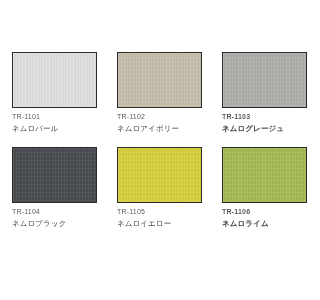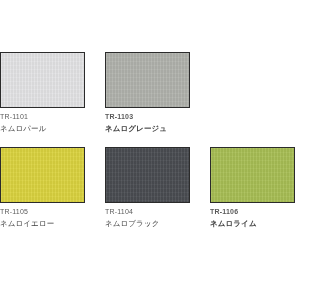--- a/index.html
+++ b/index.html
@@ -14,21 +14,21 @@
     overflow: hidden;
   }
 
   #swatch-grid {
     position: absolute;
     left: 0;
     top: 0;
     width: 300px;
     height: 296px;
     box-sizing: border-box;
-    padding: 52px 0 0 0;
+    padding: 52px 0 0 12px;
   }
 
   .swatch-row {
     display: flex;
     flex-direction: row;
     align-items: flex-start;
   }
   .swatch-row.row-bottom {
     margin-top: 14px;
   }
@@ -115,55 +115,65 @@
       <div class="swatch-chip" style="border-color: rgb(43, 43, 43);">
         <div class="chip-fill" style="background-color: rgb(228, 228, 230);"></div>
         <div class="chip-texture"></div>
       </div>
       <div class="swatch-caption">
         <div class="swatch-code" style="color: rgb(90, 90, 90);">TR-1101</div>
         <div class="swatch-name" style="color: rgb(62, 62, 62);">ネムロパール</div>
       </div>
     </div>
 
+    <div class="swatch-cell">
+      <div class="swatch-chip" style="border-color: rgb(43, 43, 43);">
+        <div class="chip-fill" style="background-color: rgb(201, 194, 174);"></div>
+        <div class="chip-texture"></div>
+      </div>
+      <div class="swatch-caption">
+        <div class="swatch-code" style="color: rgb(90, 90, 90);">TR-1102</div>
+        <div class="swatch-name" style="color: rgb(62, 62, 62);">ネムロアイボリー</div>
+      </div>
+    </div>
 
     <div class="swatch-cell">
       <div class="swatch-chip" style="border-color: rgb(43, 43, 43);">
         <div class="chip-fill" style="background-color: rgb(177, 179, 173);"></div>
         <div class="chip-texture"></div>
       </div>
       <div class="swatch-caption">
         <div class="swatch-code" style="color: rgb(90, 90, 90);">TR-1103</div>
         <div class="swatch-name" style="color: rgb(62, 62, 62);">ネムログレージュ</div>
       </div>
     </div>
 
   </div>
 
   <div class="swatch-row row-bottom">
 
     <div class="swatch-cell">
       <div class="swatch-chip" style="border-color: rgb(43, 43, 43);">
+        <div class="chip-fill" style="background-color: rgb(74, 77, 82);"></div>
+        <div class="chip-texture"></div>
+      </div>
+      <div class="swatch-caption">
+        <div class="swatch-code" style="color: rgb(90, 90, 90);">TR-1104</div>
+        <div class="swatch-name" style="color: rgb(62, 62, 62);">ネムロブラック</div>
+      </div>
+    </div>
+
+    <div class="swatch-cell">
+      <div class="swatch-chip" style="border-color: rgb(43, 43, 43);">
         <div class="chip-fill" style="background-color: rgb(219, 211, 63);"></div>
         <div class="chip-texture"></div>
       </div>
       <div class="swatch-caption">
         <div class="swatch-code" style="color: rgb(90, 90, 90);">TR-1105</div>
         <div class="swatch-name" style="color: rgb(62, 62, 62);">ネムロイエロー</div>
-      </div>
-    </div>
-
-    <div class="swatch-cell">
-      <div class="swatch-chip" style="border-color: rgb(43, 43, 43);">
-        <div class="chip-fill" style="background-color: rgb(74, 77, 82);"></div>
-        <div class="chip-texture"></div>
-      </div>
-      <div class="swatch-caption">
-        <div class="swatch-code" style="color: rgb(90, 90, 90);">TR-1104</div>
-        <div class="swatch-name" style="color: rgb(62, 62, 62);">ネムロブラック</div>
       </div>
     </div>
 
     <div class="swatch-cell">
       <div class="swatch-chip" style="border-color: rgb(43, 43, 43);">
         <div class="chip-fill" style="background-color: rgb(168, 191, 85);"></div>
         <div class="chip-texture"></div>
       </div>
       <div class="swatch-caption">
         <div class="swatch-code" style="color: rgb(90, 90, 90);">TR-1106</div>

